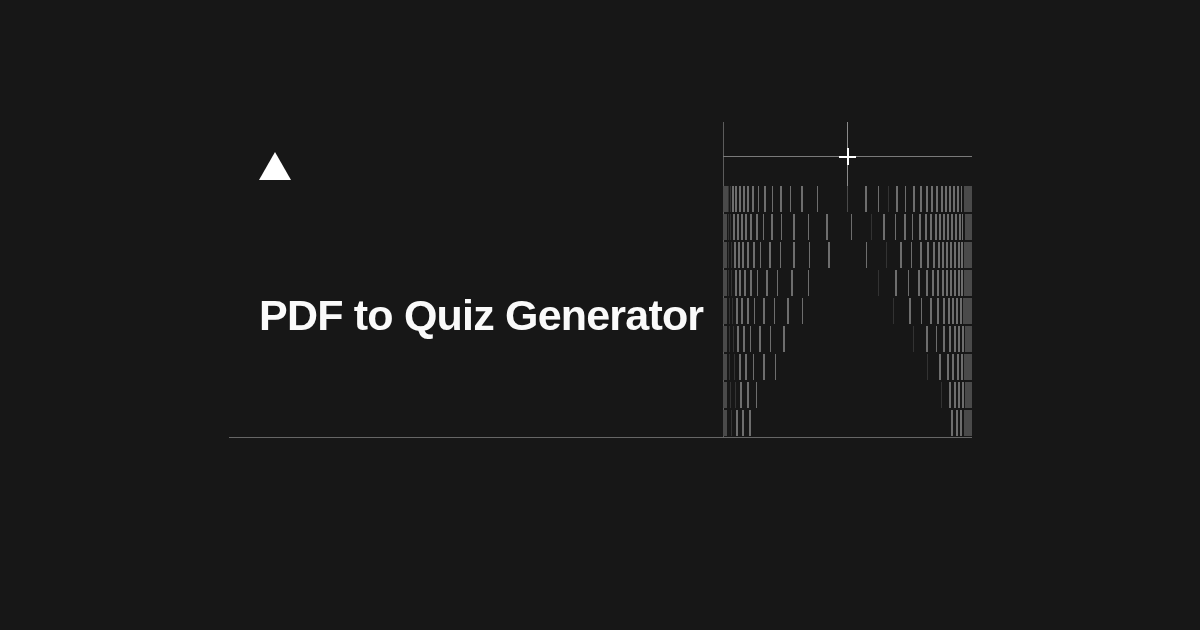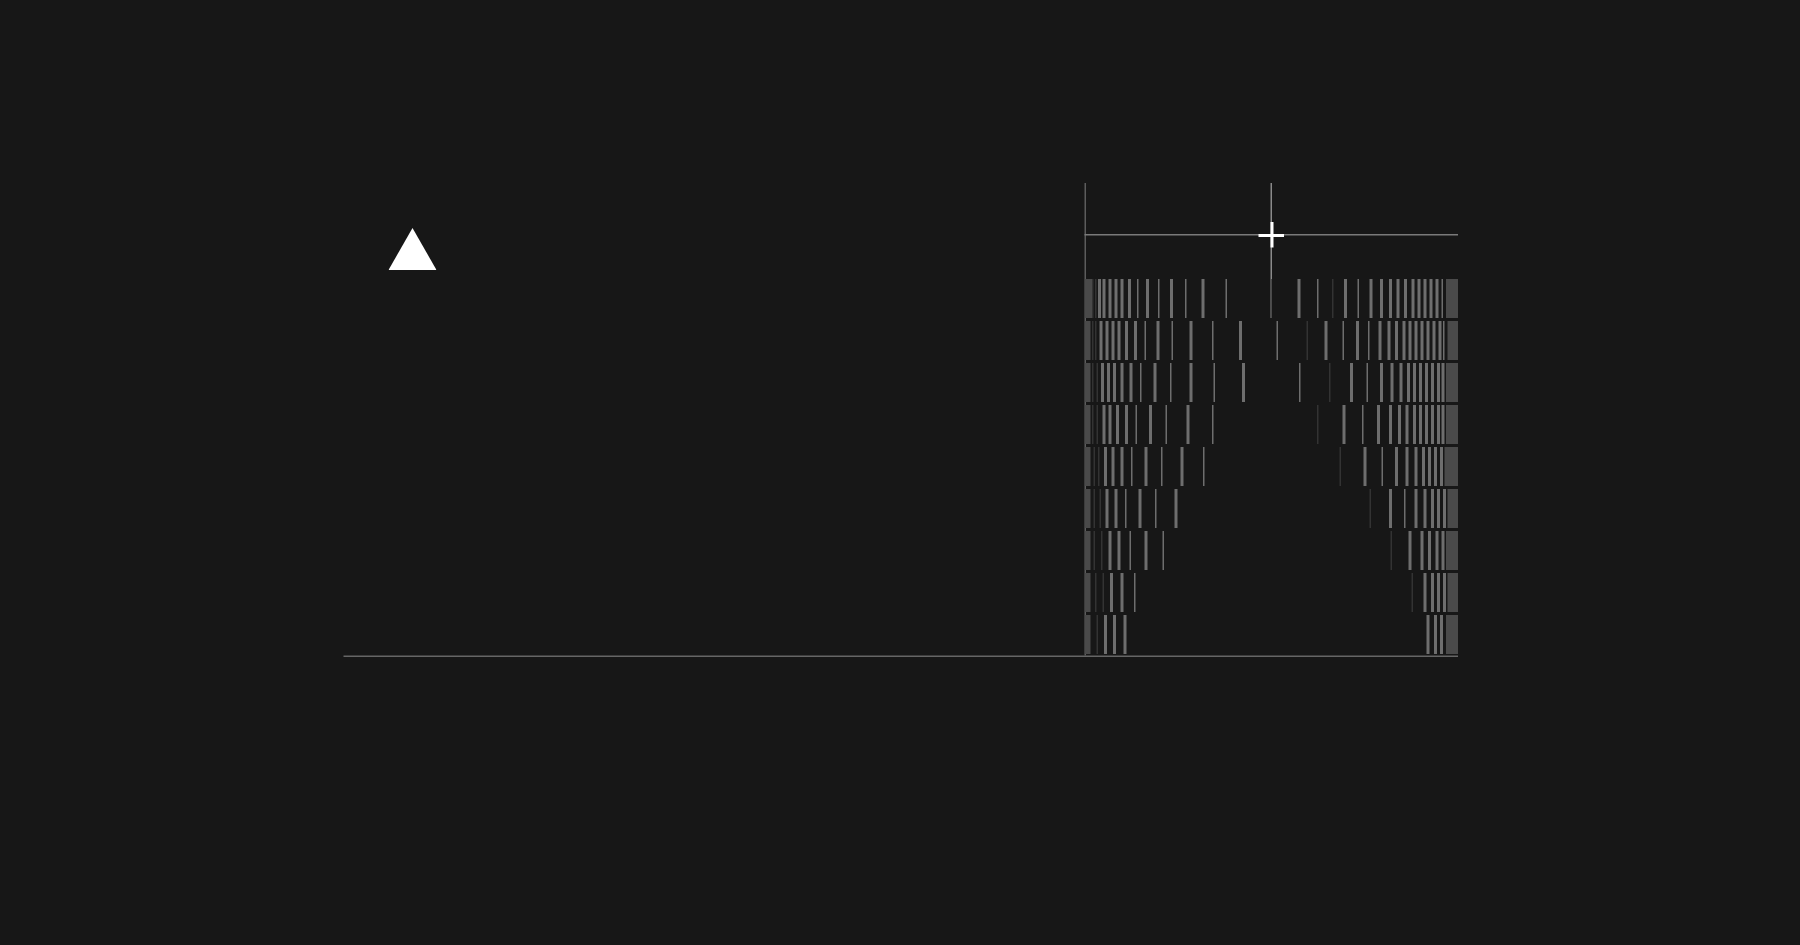--- a/index.html
+++ b/index.html
@@ -134,20 +134,21 @@
 <body>
 
 <div class="og-card">
 
   <div class="brand-mark">
     <svg width="32" height="28" viewBox="0 0 32 28" xmlns="http://www.w3.org/2000/svg" aria-hidden="true">
       <polygon points="16,0 32,28 0,28" fill="#ffffff"></polygon>
     </svg>
   </div>
 
+  <h1 class="headline">PDF to Quiz Generator</h1>
 
   <div class="baseline-rule"></div>
 
   <div class="viz">
     <div class="axis-v"></div>
     <div class="axis-h"></div>
     <div class="cursor-v"></div>
     <div class="cursor-plus"></div>
     <div class="rows" id="bar-rows">
         <div class="bar-row">

